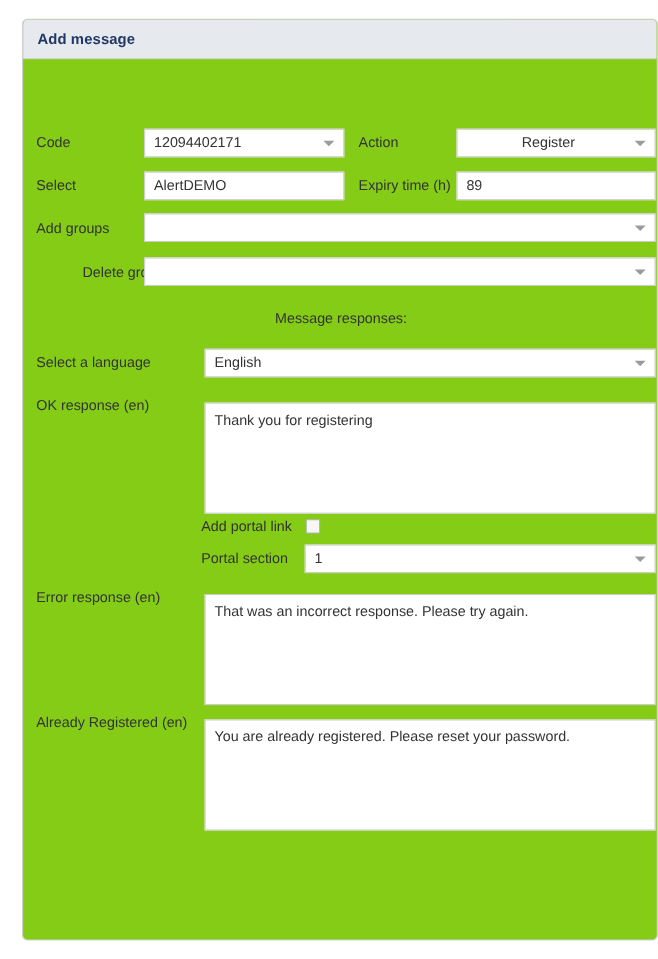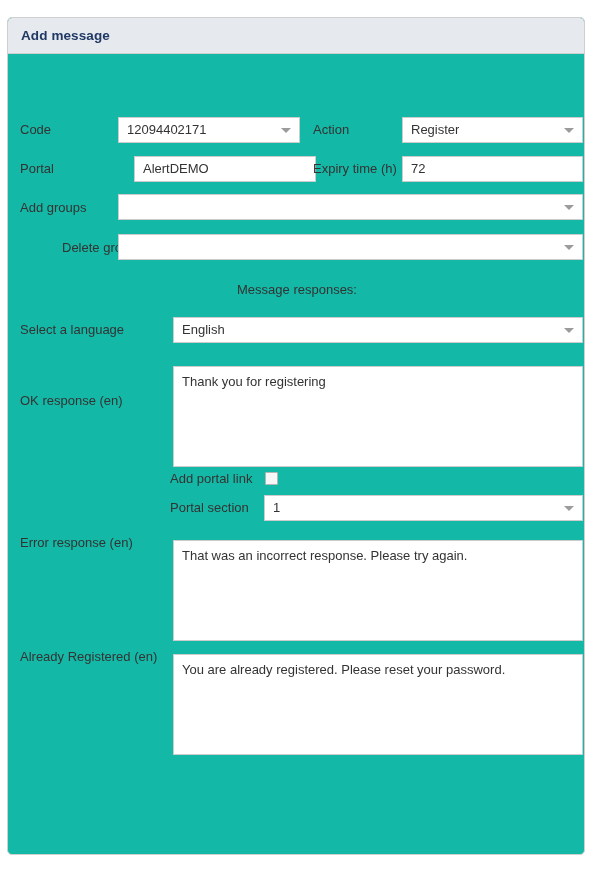--- a/index.html
+++ b/index.html
@@ -11,25 +11,25 @@
     width: 598px;
     height: 872px;
     font-family: "Liberation Sans", sans-serif;
     font-size: 13px;
     color: #333333;
     overflow: hidden;
   }
 
   .panel {
     position: absolute;
-    left: 7px;
+    left: 20px;
     top: 17px;
     width: 578px;
     height: 838px;
-    background: #14b8a6;
+    background: #84cc16;
     border: 1px solid #cfcfcf;
     border-radius: 5px;
     box-sizing: border-box;
     overflow: hidden;
   }
 
   .panel-header {
     height: 36px;
     background: #e6e9ee;
     border-bottom: 1px solid #cfcfcf;
@@ -107,25 +107,25 @@
     margin-top: 12px;
   }
 
   
   .abs { position: absolute; }
 
   
   #r-code-label   { left: 12px;  top: 68px; }
   #r-code-field   { left: 110px; top: 63px;  width: 182px; }
   #r-action-label { left: 305px; top: 68px; }
-  #r-action-field { left: 394px; top: 63px;  width: 181px; }
+  #r-action-field { left: 394px; top: 63px;  width: 181px; justify-content: center; }
 
   
   #r-keyword-label { left: 12px;  top: 107px; }
-  #r-keyword-field { left: 110px; top: 102px; width: 182px; margin-left: 16px; }
+  #r-keyword-field { left: 110px; top: 102px; width: 182px; }
   #r-expiry-label  { left: 305px; top: 107px; }
   #r-expiry-field  { left: 394px; top: 102px; width: 181px; }
 
   
   #r-addgroups-label { left: 12px;  top: 146px; }
   #r-addgroups-field { left: 110px; top: 140px; width: 465px; }
 
   
   #r-delgroups-label { left: 12px;  top: 186px; margin-left: 42px; }
   #r-delgroups-field { left: 110px; top: 180px; width: 465px; }
@@ -136,21 +136,21 @@
     text-align: center;
     font-size: 13px;
     color: #333333;
   }
 
   
   #r-lang-label { left: 12px;  top: 268px; }
   #r-lang-field { left: 165px; top: 263px; width: 410px; text-align: center; }
 
   
-  #r-ok-label { left: 12px; top: 307px; margin-top: 32px; }
+  #r-ok-label { left: 12px; top: 307px; }
   #r-ok-field { left: 165px; top: 300px; width: 410px; height: 101px; }
 
   
   #r-portal-link-label { left: 162px; top: 417px; }
   .checkbox {
     box-sizing: border-box;
     width: 13px;
     height: 13px;
     border: 1px solid #b5b5b5;
     background: #f7f7f7;
@@ -212,28 +212,28 @@
       <span class="value">12094402171</span>
       <span class="caret"></span>
     </div>
 
     <div class="abs label" id="r-action-label">Action</div>
     <div class="abs ctl select" id="r-action-field">
       <span class="value">Register</span>
       <span class="caret"></span>
     </div>
 
-    <div class="abs label" id="r-keyword-label">Portal</div>
+    <div class="abs label" id="r-keyword-label">Select</div>
     <div class="abs ctl" id="r-keyword-field">
       <span class="value">AlertDEMO</span>
     </div>
 
     <div class="abs label" id="r-expiry-label">Expiry time (h)</div>
     <div class="abs ctl" id="r-expiry-field">
-      <span class="value">72</span>
+      <span class="value">89</span>
     </div>
 
     <div class="abs label" id="r-addgroups-label">Add groups</div>
     <div class="abs ctl select tagfield" id="r-addgroups-field">
       <span class="caret"></span>
     </div>
 
     <div class="abs label" id="r-delgroups-label">Delete groups</div>
     <div class="abs ctl select" id="r-delgroups-field">
       <span class="value"></span>

